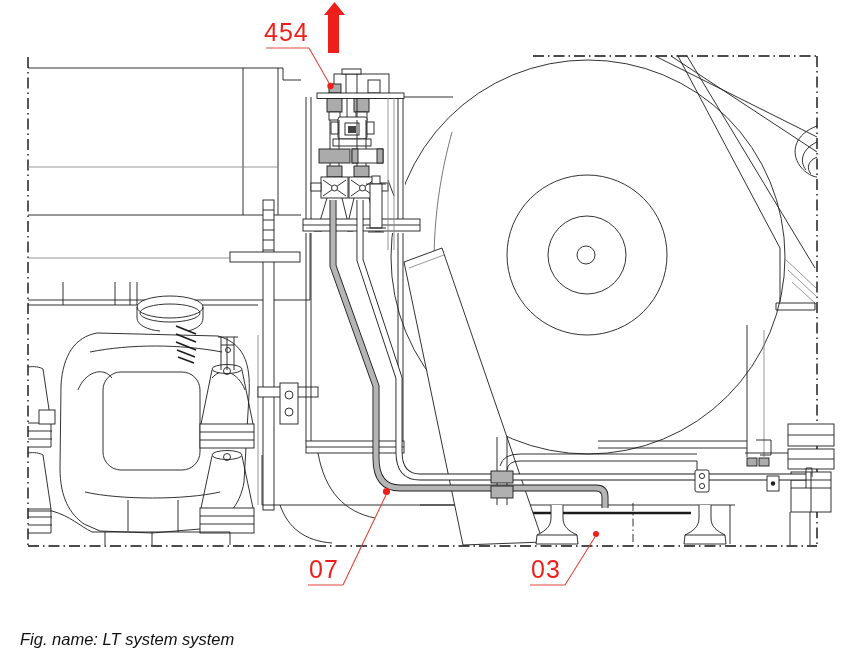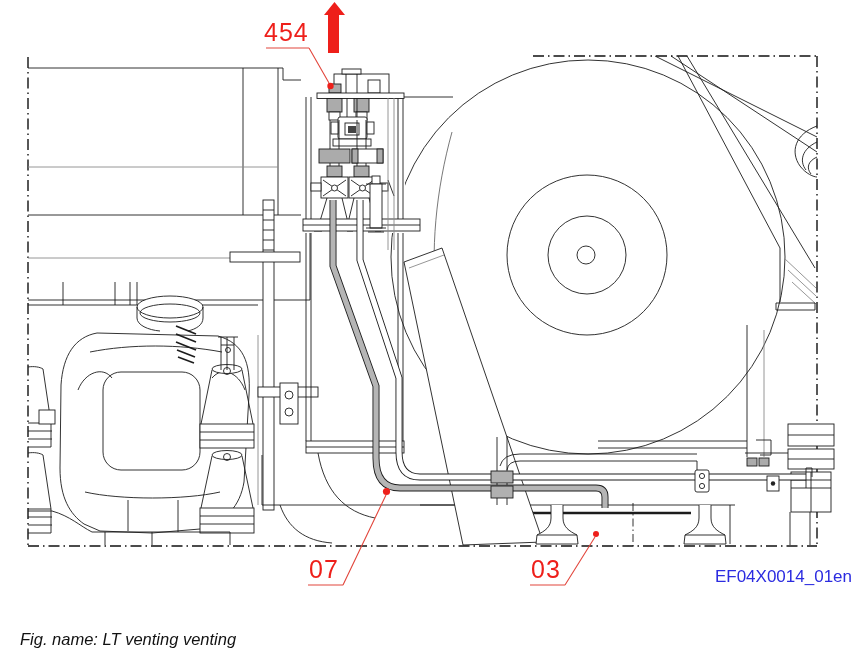--- a/index.html
+++ b/index.html
@@ -270,16 +270,15 @@
     <g>
       <polygon points="324,15 345,15 334.5,2"></polygon>
       <rect x="328" y="15" width="11" height="38"></rect>
     </g>
   </g>
 </svg>
 
 <div class="redlbl" style="left:264px;top:20px">454</div>
 <div class="redlbl" style="left:309px;top:557px">07</div>
 <div class="redlbl" style="left:531px;top:557px">03</div>
-<div id="code">EF04X0014_01en</div>
-<div id="caption">Fig. name: LT venting venting</div>
+<div id="caption">Fig. name: LT system system</div>
 
 </div>
 
 </body></html>

